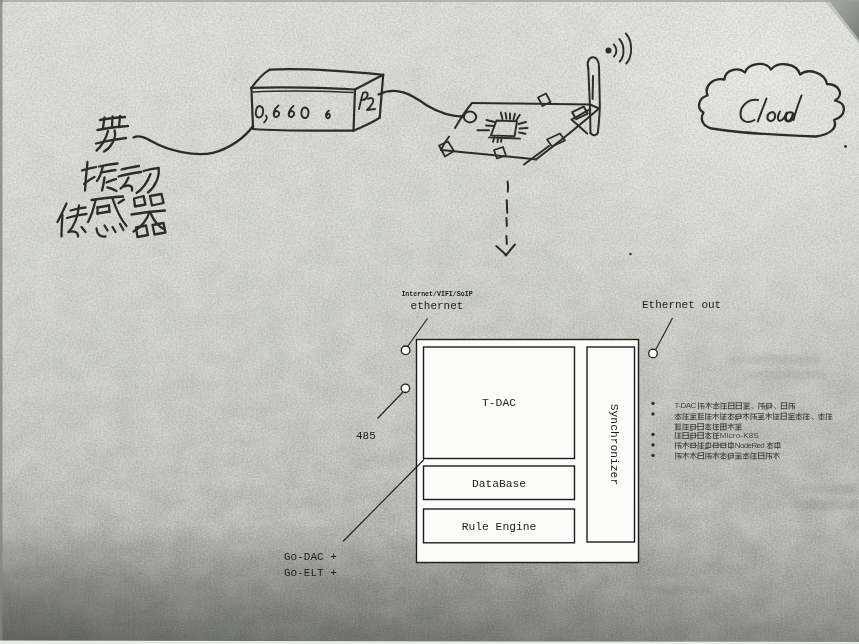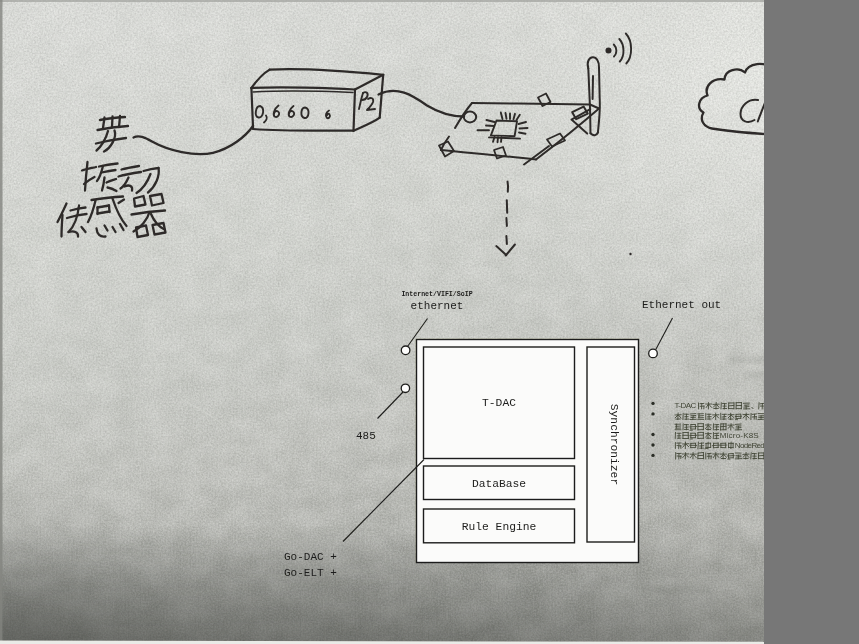--- a/index.html
+++ b/index.html
@@ -1,14 +1,14 @@
 <!DOCTYPE html>
 <html><head><meta charset="utf-8"><style>
 html,body{margin:0;padding:0;background:#777;}
-#page{position:relative;width:764px;height:644px;overflow:hidden;}
+#page{position:relative;width:859px;height:644px;overflow:hidden;}
 </style></head><body>
 <div id="page">
 <svg width="859" height="644" viewBox="0 0 859 644" xmlns="http://www.w3.org/2000/svg">
 <defs>
 <linearGradient id="paperv" x1="0" y1="0" x2="100" y2="644" gradientUnits="userSpaceOnUse">
  <stop offset="0" stop-color="#dbddd9"></stop>
  <stop offset="0.40" stop-color="#cdd0ca"></stop>
  <stop offset="0.60" stop-color="#c0c3bd"></stop>
  <stop offset="0.75" stop-color="#b5b7b1"></stop>
  <stop offset="0.88" stop-color="#a3a59f"></stop>

